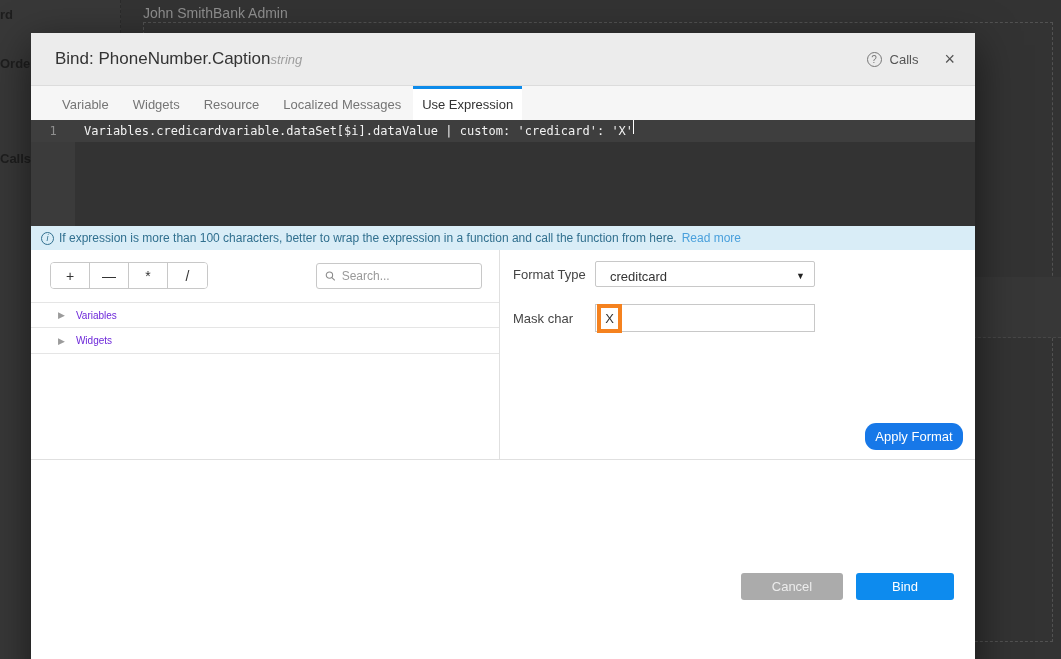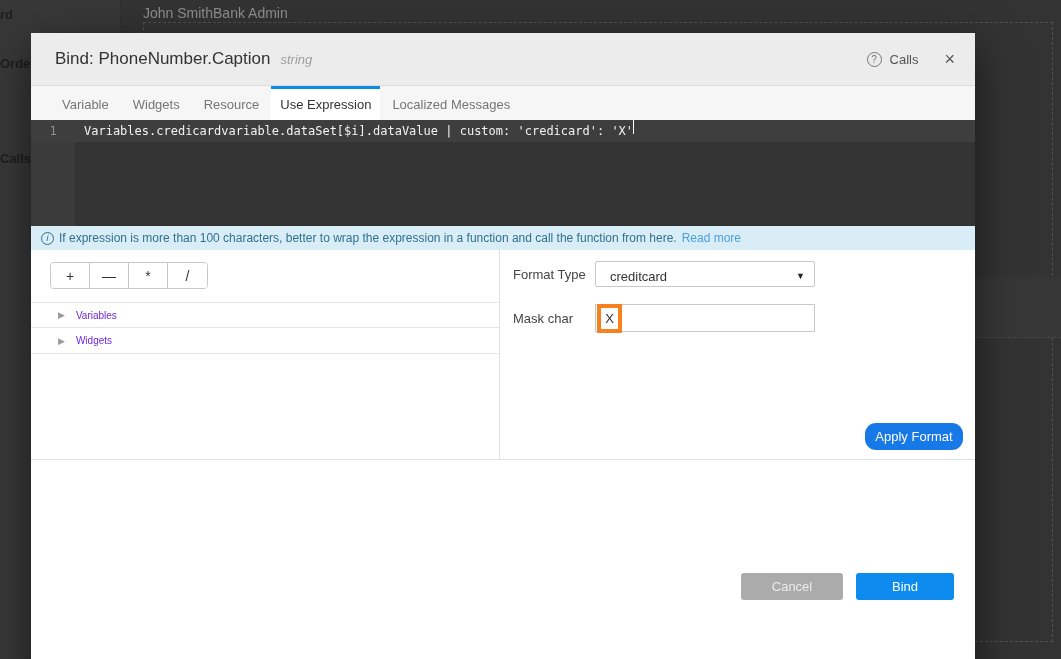--- a/index.html
+++ b/index.html
@@ -34,21 +34,21 @@
   
   .dialog {
     position: absolute; left: 31px; top: 33px; width: 944px; height: 656px;
     background: #ffffff; box-shadow: 0 12px 40px rgba(0,0,0,0.55);
   }
   .dlg-header {
     height: 53px; background: #ececec; border-bottom: 1px solid #dcdcdc;
     display: flex; align-items: center; padding: 0 20px 0 24px;
   }
   .dlg-title { font-size: 17px; color: #333; }
-  .dlg-type { font-size: 13px; font-style: italic; color: #9e9e9e; margin-left: 10px; }
+  .dlg-type { font-size: 13px; font-style: italic; color: #9e9e9e; }
   .dlg-header-right { margin-left: auto; display: flex; align-items: center; gap: 8px; }
   .help-icon {
     width: 15px; height: 15px; border: 1px solid #777; border-radius: 50%;
     font-size: 10px; color: #777; display: inline-flex; align-items: center; justify-content: center;
   }
   .help-label { font-size: 13px; color: #555; margin-right: 18px; cursor: pointer; }
   .close-icon { font-size: 18px; color: #555; cursor: pointer; line-height: 1; }
 
   .tabbar {
     height: 34px; background: #f6f6f6; display: flex; align-items: stretch;
@@ -176,22 +176,22 @@
       <span class="help-icon">?</span>
       <span class="help-label">Calls</span>
       <span class="close-icon">×</span>
     </span>
   </div>
 
   <div class="tabbar">
     <div class="tab">Variable</div>
     <div class="tab">Widgets</div>
     <div class="tab">Resource</div>
+    <div class="tab">Localized Messages</div>
     <div class="tab active">Use Expression</div>
-    <div class="tab">Localized Messages</div>
   </div>
 
   <div class="editor">
     <div class="editor-gutter"></div>
     <div class="editor-line">
       <span class="line-no">1</span>
       <span class="code-text">Variables.credicardvariable.dataSet[$i].dataValue | custom: 'credicard': 'X'</span>
       <span class="text-cursor"></span>
     </div>
   </div>
@@ -204,20 +204,27 @@
 
   <div class="panels">
 
     <div class="left-panel">
       <div class="toolbar-row">
         <span class="op-group">
           <button class="op-btn">+</button>
           <button class="op-btn">—</button>
           <button class="op-btn">*</button>
           <button class="op-btn">/</button>
+        </span>
+        <span class="search-box">
+          <svg width="12" height="12" viewBox="0 0 12 12">
+            <circle cx="5" cy="5" r="3.6" fill="none" stroke="#8a8a8a" stroke-width="1.2"></circle>
+            <line x1="7.8" y1="7.8" x2="11" y2="11" stroke="#8a8a8a" stroke-width="1.2"></line>
+          </svg>
+          <input placeholder="Search..." style="">
         </span>
       </div>
       <div class="tree">
         <div class="tree-item">
           <span class="tree-caret">▶</span>
           <span class="tree-label">Variables</span>
         </div>
         <div class="tree-item">
           <span class="tree-caret">▶</span>
           <span class="tree-label">Widgets</span>

